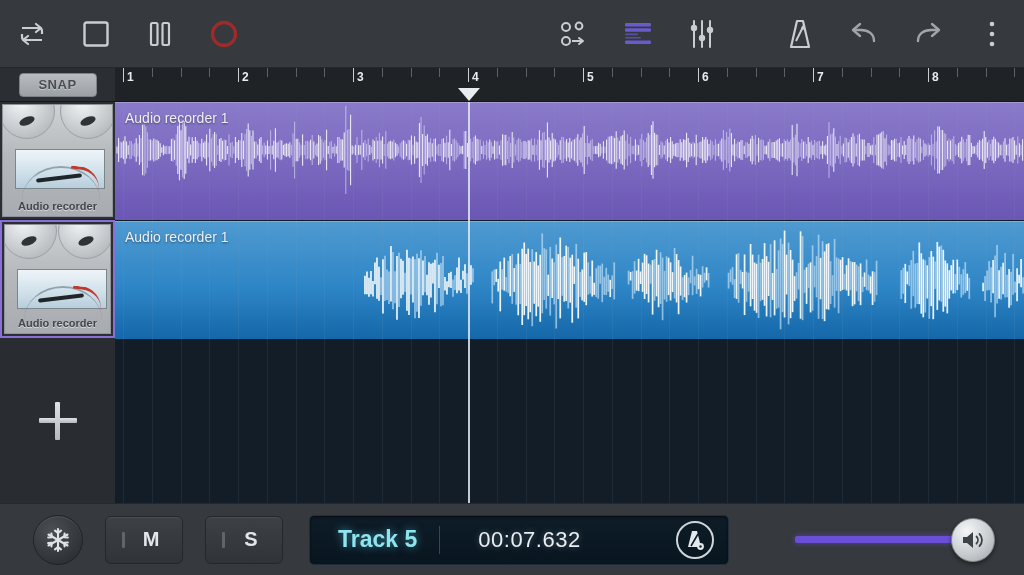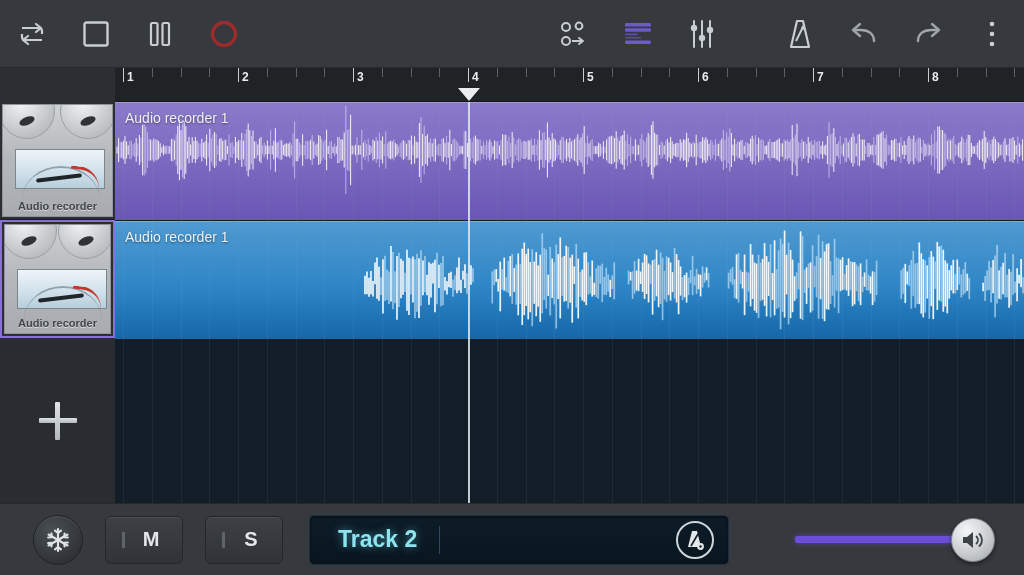--- a/index.html
+++ b/index.html
@@ -342,20 +342,23 @@
 
     <div class="tb-btn">
       <svg class="ico" width="8" height="28" viewBox="0 0 8 28">
         <circle cx="4" cy="4" r="2.3" fill="#c9ced2"></circle>
         <circle cx="4" cy="14" r="2.3" fill="#c9ced2"></circle>
         <circle cx="4" cy="24" r="2.3" fill="#c9ced2"></circle>
       </svg>
     </div>
   </div>
 
+  <div class="snap-zone">
+    <div class="snap-btn">SNAP</div>
+  </div>
 
   <div class="ruler" id="ruler">
       <div class="ruler-tick major" style="left: 8px;"></div>
       <div class="ruler-num" style="left: 12px;">1</div>
       <div class="ruler-tick minor" style="left: 36.75px;"></div>
       <div class="ruler-tick minor" style="left: 65.5px;"></div>
       <div class="ruler-tick minor" style="left: 94.25px;"></div>
       <div class="ruler-tick major" style="left: 123px;"></div>
       <div class="ruler-num" style="left: 127px;">2</div>
       <div class="ruler-tick minor" style="left: 151.75px;"></div>
@@ -1358,22 +1361,23 @@
       <span class="ms-tick"></span>
       <span class="ms-letter">M</span>
     </div>
 
     <div class="ms-btn">
       <span class="ms-tick"></span>
       <span class="ms-letter">S</span>
     </div>
 
     <div class="info-panel">
-      <span class="track-name">Track 2</span>
+      <span class="track-name">Track 5</span>
       <span class="info-div"></span>
+      <span class="time-display">00:07.632</span>
       <span class="metro-btn">
         <svg width="20" height="22" viewBox="0 0 20 22">
           <path d="M7 2h5l4 16H3z" fill="#e3e8eb"></path>
           <path d="M13 5L6 17" stroke="#0d1c27" stroke-width="1.6"></path>
           <circle cx="15.5" cy="17.5" r="3.4" fill="#e3e8eb"></circle>
           <circle cx="15.5" cy="17.5" r="1.2" fill="#0d1c27"></circle>
         </svg>
       </span>
     </div>
 

